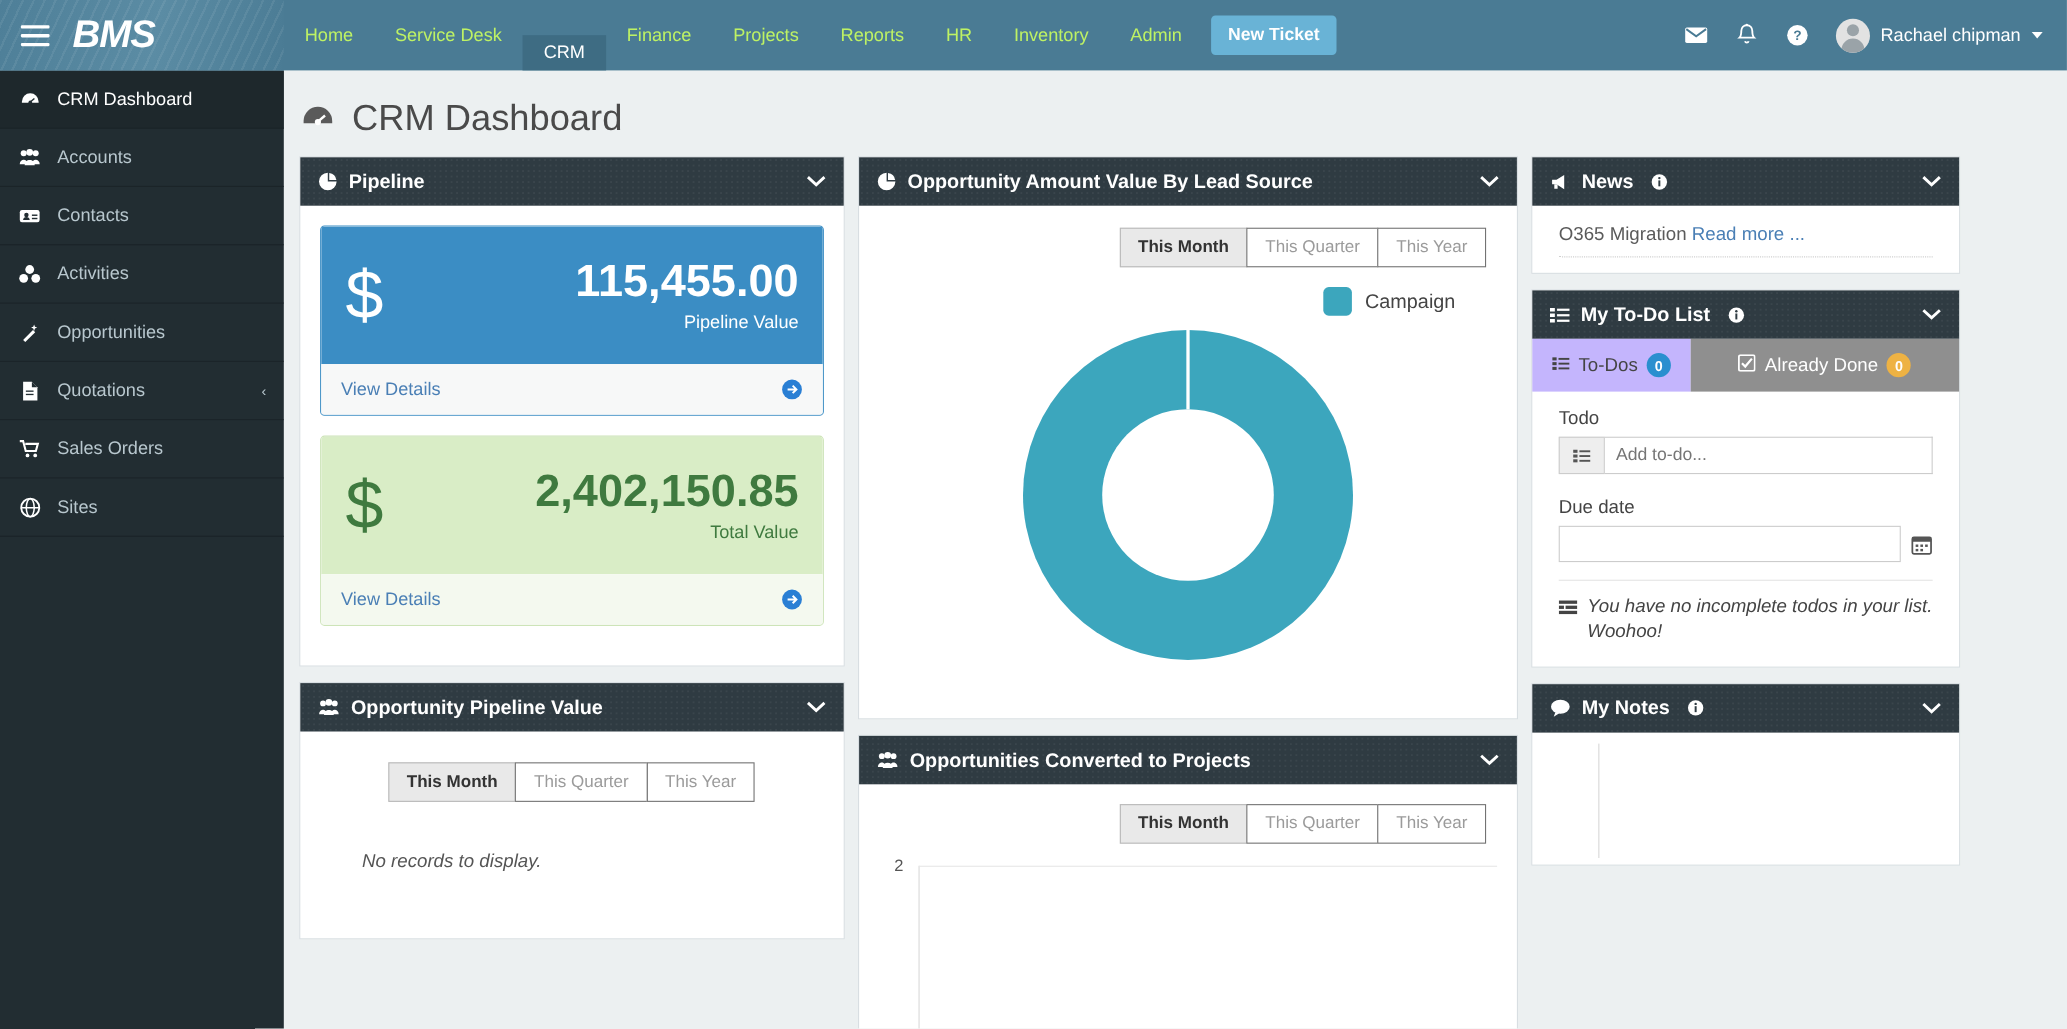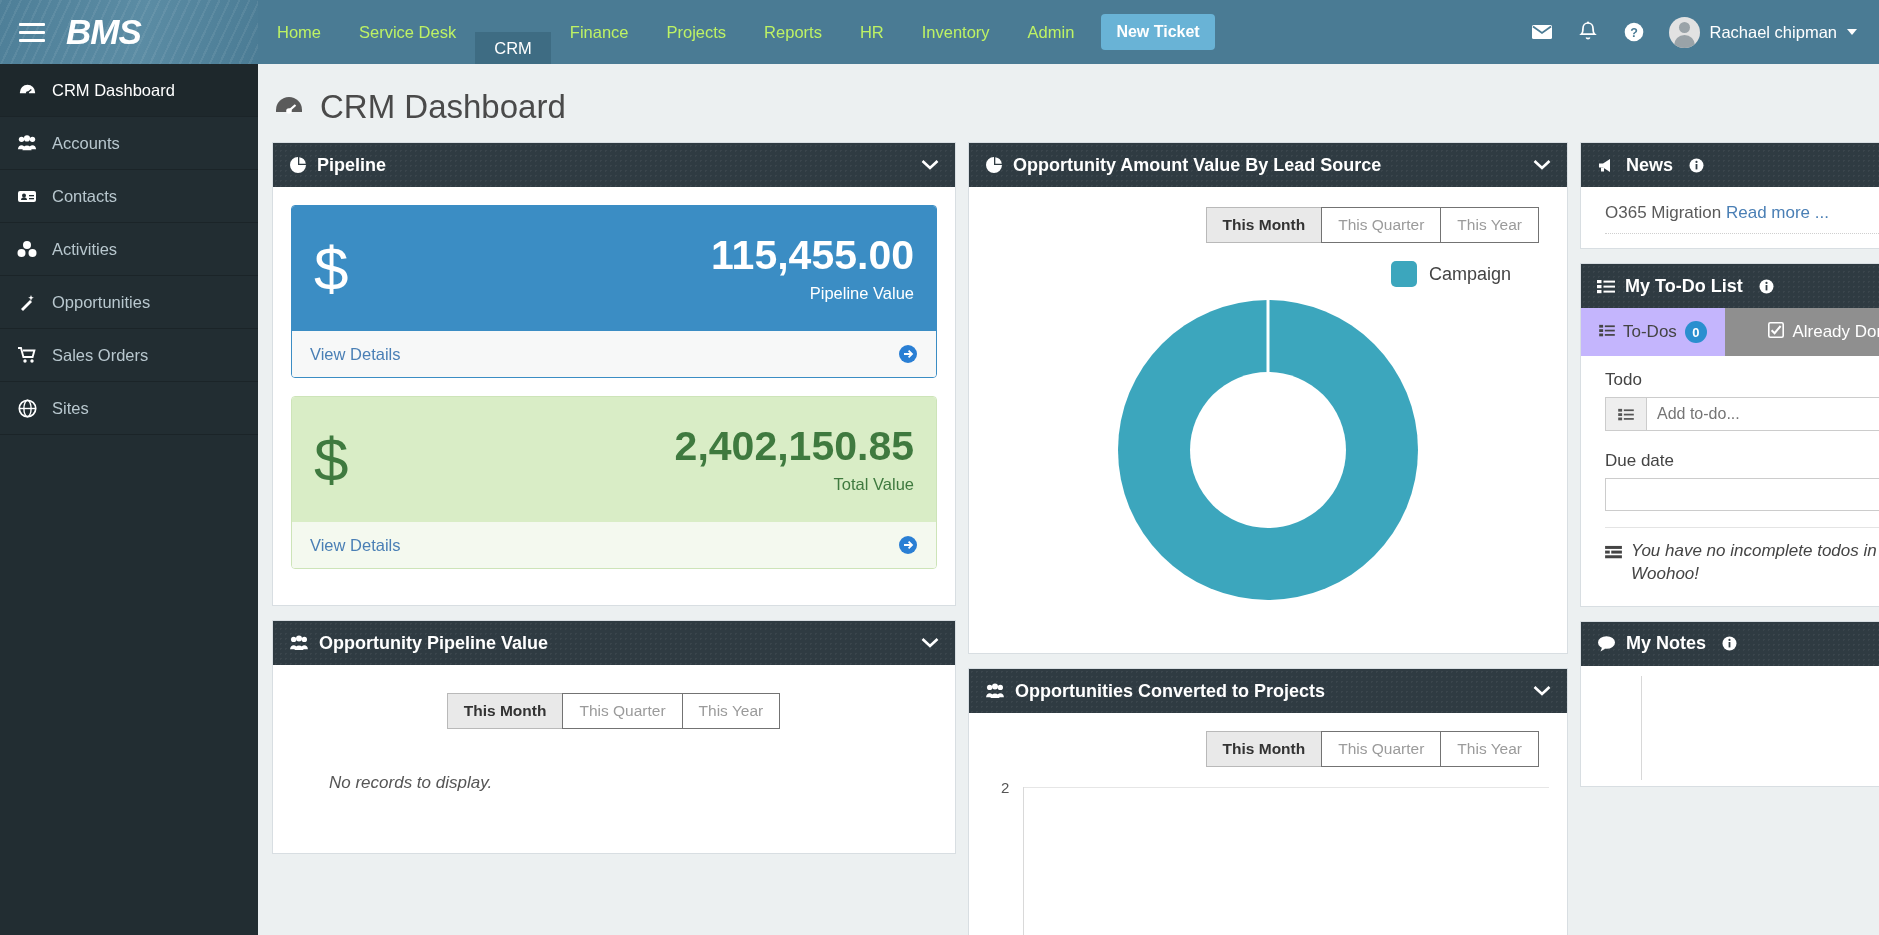--- a/index.html
+++ b/index.html
@@ -69,21 +69,21 @@
 
   
   .content { position:absolute; top:64px; left:258px; width:1621px; height:871px; overflow:hidden; }
   .page-title {
     display:flex; align-items:center; gap:14px; padding:24px 0 16px 14px;
     color:#4a4a4a; font-size:33px; font-weight:300;
   }
   .page-title .pt-ico { color:#5a5a5a; display:flex; }
 
   .grid { display:flex; gap:12px; padding:0 12px 0 14px; align-items:flex-start; }
-  .col-a { width:684px; flex:none; }
+  .col-a { width:496px; flex:none; }
   .col-b { width:600px; flex:none; }
   .col-c { width:390px; flex:none; }
 
   .panel { background:#fff; border:1px solid #d8dee2; margin-bottom:14px; }
   .panel-head {
     background:#2f3b42; color:#fff; height:44px; display:flex; align-items:center;
     padding:0 16px; gap:10px; font-size:18px; font-weight:bold;
     background-image: radial-gradient(rgba(255,255,255,.05) 1px, transparent 1px);
     background-size:5px 5px;
   }
@@ -267,20 +267,32 @@
     <span class="side-label">Activities</span>
   </div>
   <div class="side-item">
     <span class="side-ico">
       <svg width="19" height="19" viewBox="0 0 19 19">
           <path d="M3 16l9-9 2 2-9 9z" fill="#fff"></path>
           <path d="M13 2l.8 2 2 .8-2 .8L13 8l-.8-2.4-2-.8 2-.8z" fill="#fff"></path>
         </svg>
     </span>
     <span class="side-label">Opportunities</span>
+  </div>
+  <div class="side-item">
+    <span class="side-ico">
+      <svg width="16" height="19" viewBox="0 0 16 19">
+          <path d="M2 1h8l5 5v12H2z" fill="#fff"></path>
+          <path d="M10 1v5h5" fill="#222d32"></path>
+          <rect x="4.5" y="9" width="7" height="1.2" fill="#222d32"></rect>
+          <rect x="4.5" y="12" width="7" height="1.2" fill="#222d32"></rect>
+        </svg>
+    </span>
+    <span class="side-label">Quotations</span>
+    <span class="side-arrow">‹</span>
   </div>
   <div class="side-item">
     <span class="side-ico">
       <svg width="20" height="18" viewBox="0 0 20 18">
           <path d="M1 2h3l2.4 9h9.2l1.8-6.5H6" fill="none" stroke="#fff" stroke-width="1.9"></path>
           <circle cx="8" cy="15" r="1.7" fill="#fff"></circle>
           <circle cx="15" cy="15" r="1.7" fill="#fff"></circle>
         </svg>
     </span>
     <span class="side-label">Sales Orders</span>

